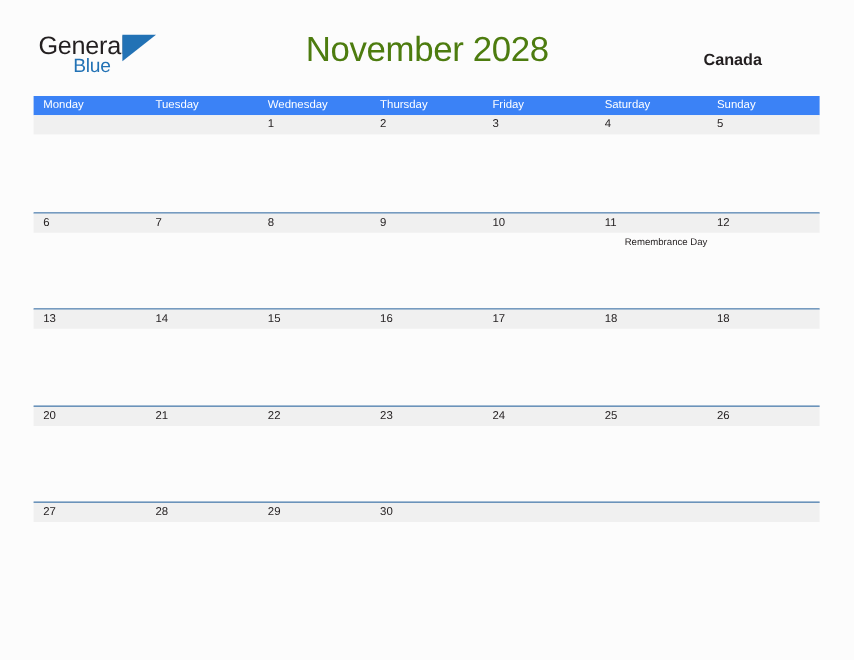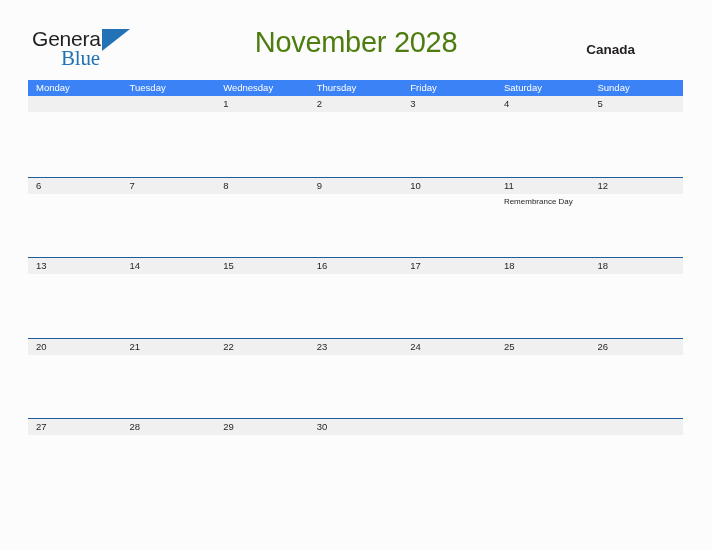--- a/index.html
+++ b/index.html
@@ -44,24 +44,24 @@
     top: 0;
     font-size: 21px;
     letter-spacing: -0.2px;
     color: #231f20;
     font-family: "Liberation Sans", sans-serif;
   }
   .logo-row2 {
     position: absolute;
     left: 29px;
     top: 20px;
-    font-size: 21px;
+    font-size: 16px;
     letter-spacing: -0.2px;
     color: #2272b5;
-    font-family: Liberation Serif, serif;
+    font-family: Liberation Sans, sans-serif;
   }
   .logo-flag {
     position: absolute;
     left: 70px;
     top: 1px;
     width: 0;
     height: 0;
     border-left: 28px solid #2272b5;
     border-bottom: 22px solid transparent;
   }
@@ -151,20 +151,21 @@
     height: 16px;
     line-height: 16px;
     padding-left: 8px;
     font-size: 9.5px;
     color: #231f20;
     font-family: "Liberation Sans", sans-serif;
   }
   .day-events {
     padding-left: 8px;
     padding-top: 2px;
+    text-align: right;
   }
   .event {
     font-size: 8px;
     line-height: 11px;
     color: #231f20;
     font-family: "Liberation Sans", sans-serif;
     white-space: nowrap;
   }
 </style>
 </head>

